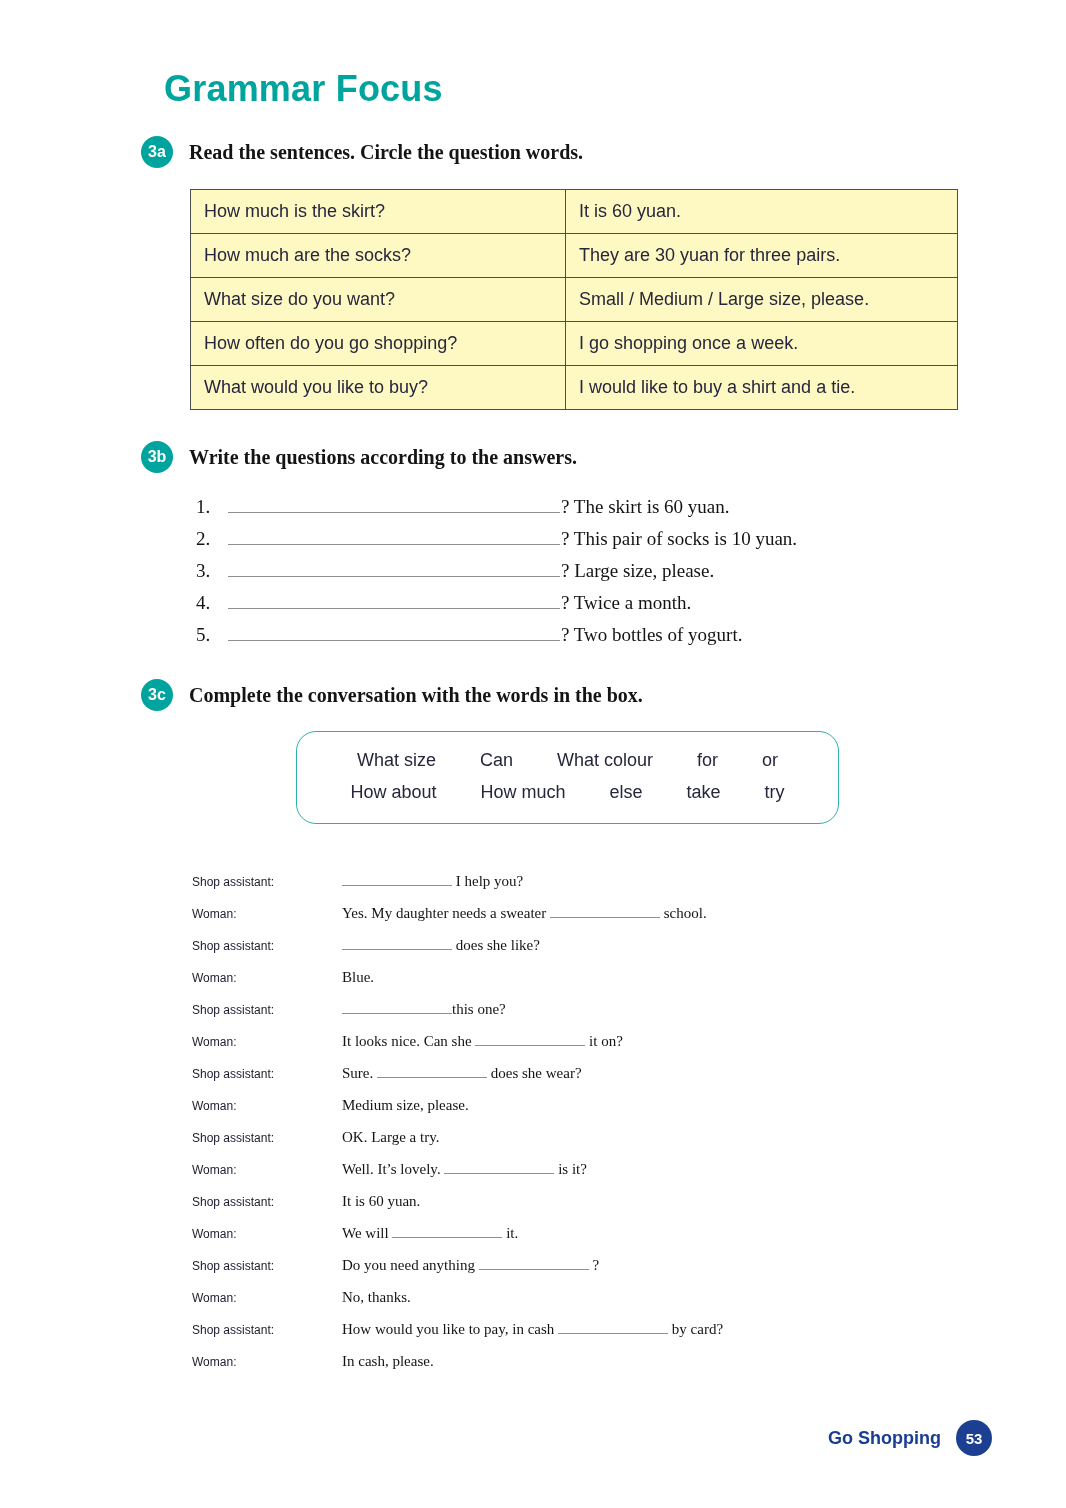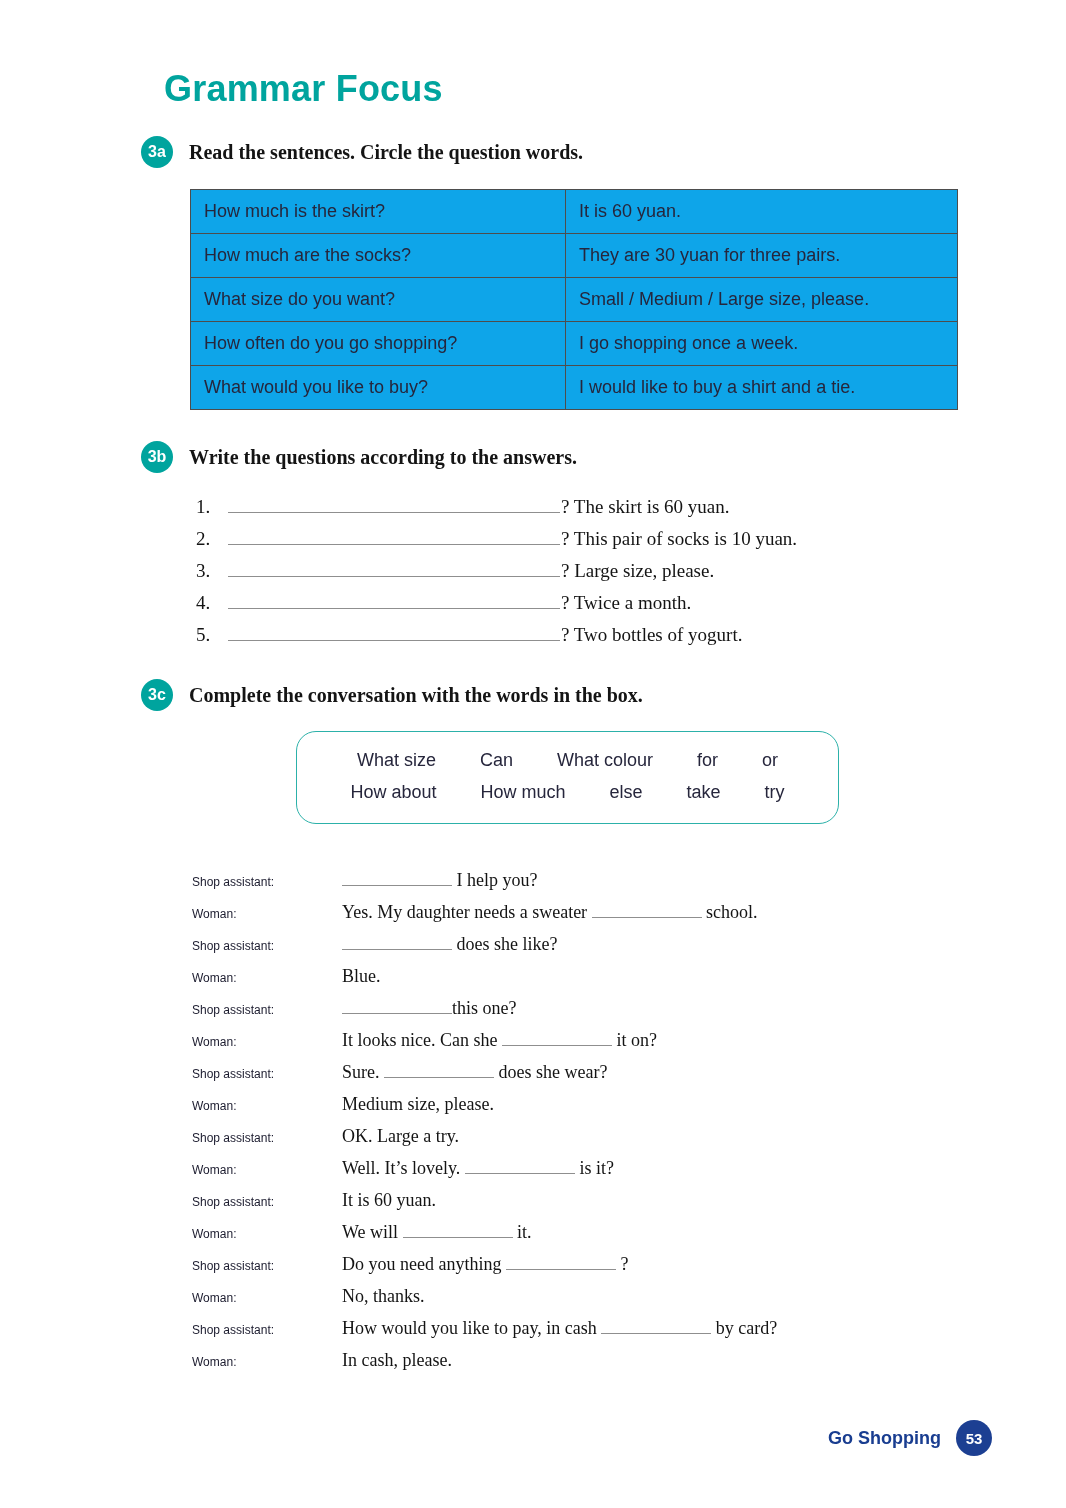--- a/index.html
+++ b/index.html
@@ -34,21 +34,21 @@
     font-size:20px; color:#141414;text-align:right;
   }
 
   
   .qa-table {
     position:absolute; left:190px; top:189px; width:768px;
     border-collapse:collapse;
   }
   .qa-table td {
     border:1.6px solid #4d4d4d;
-    background:#0ea5e9;
+    background:#fef9c3;
     font-size:18px; color:#26263c;
     padding:9px 13px; height:44px;
     font-family:"Liberation Sans", sans-serif;
   }
   .qa-table td:first-child { width:375px; }
 
   
   .wq-list { position:absolute; left:196px; top:496px; }
   .wq-item {
     display:flex; align-items:baseline; height:32px;
@@ -78,21 +78,21 @@
   
   .conversation { position:absolute; left:192px; top:863px; width:790px; }
   .conv-line { display:flex; align-items:baseline; height:32px; }
   .speaker {
     width:150px; flex-shrink:0;
     font-size:12px; font-weight:normal; color:#1b1b2e;
     font-family:"Liberation Sans", sans-serif;
     margin-top:12px;
   }
   .conv-text {
-    font-family:"Liberation Serif", serif; font-size:18px; color:#141414;
+    font-family:"Liberation Serif", serif; font-size:15px; color:#141414;
     white-space:nowrap;
   }
 
   
   .footer {
     position:absolute; top:1420px; right:74px;
     display:flex; align-items:center; gap:15px;
   }
   .footer-label { font-size:18px; font-weight:bold; color:#193d90; }
   .page-circle {

